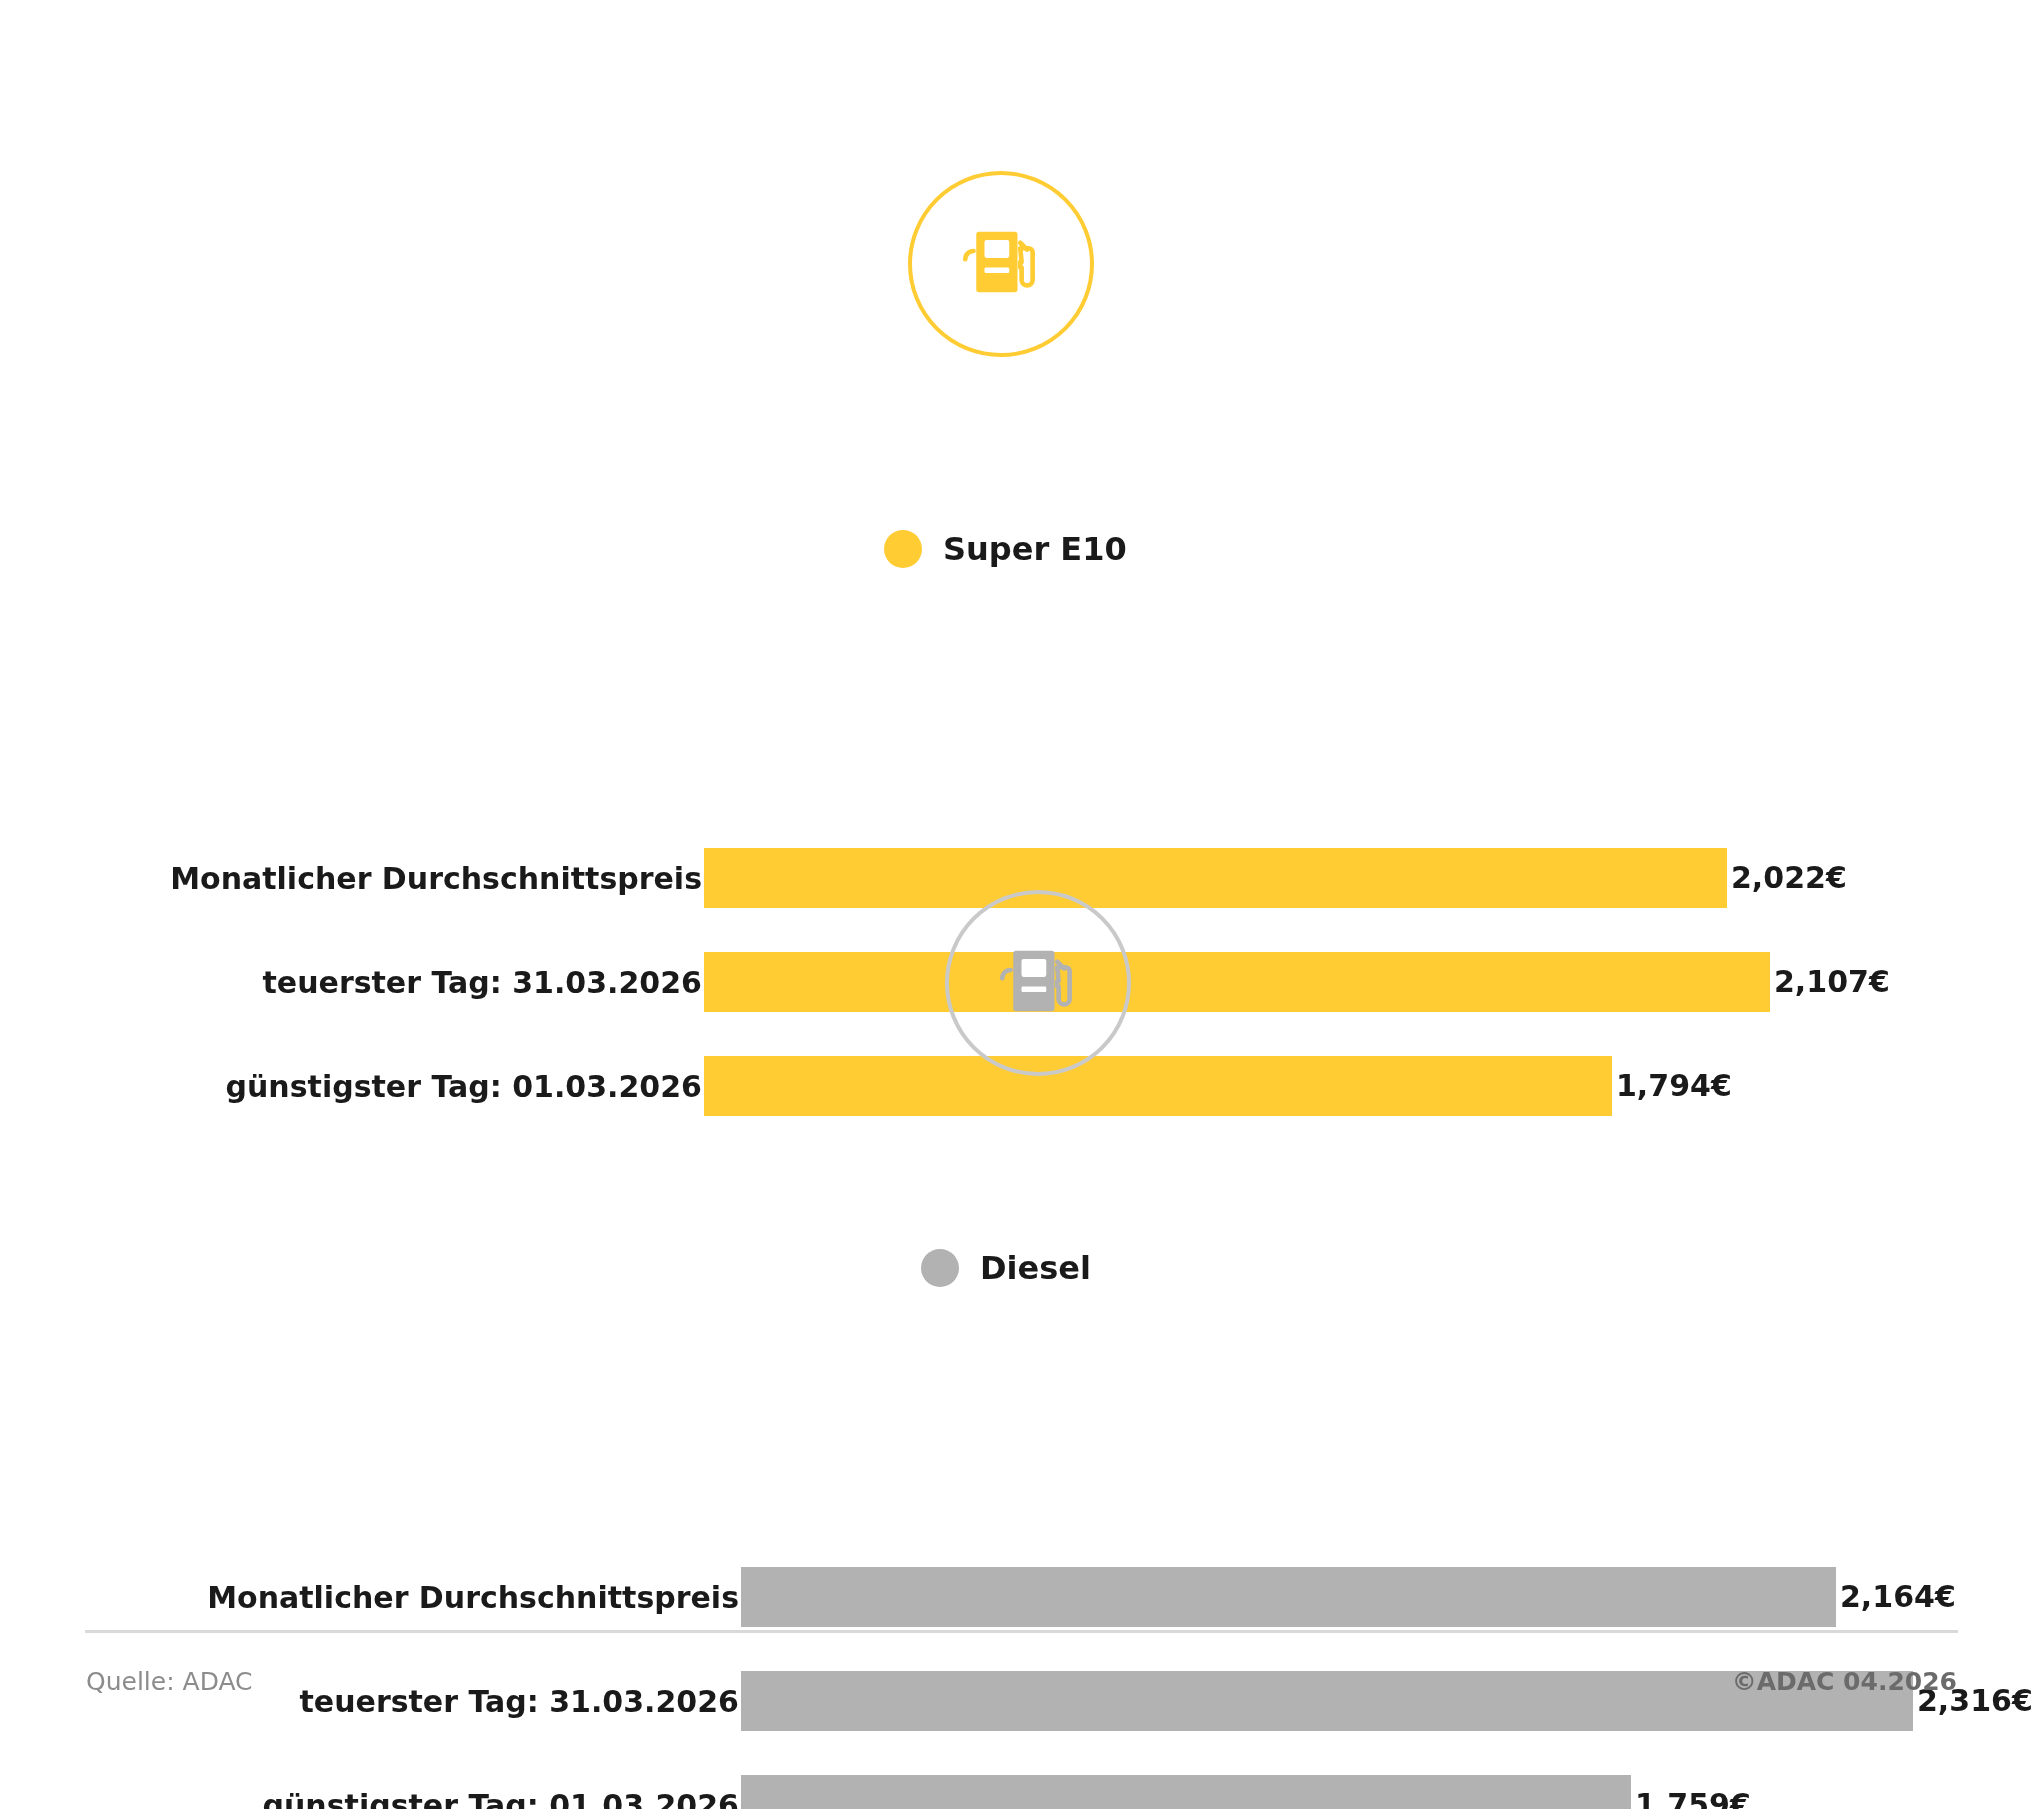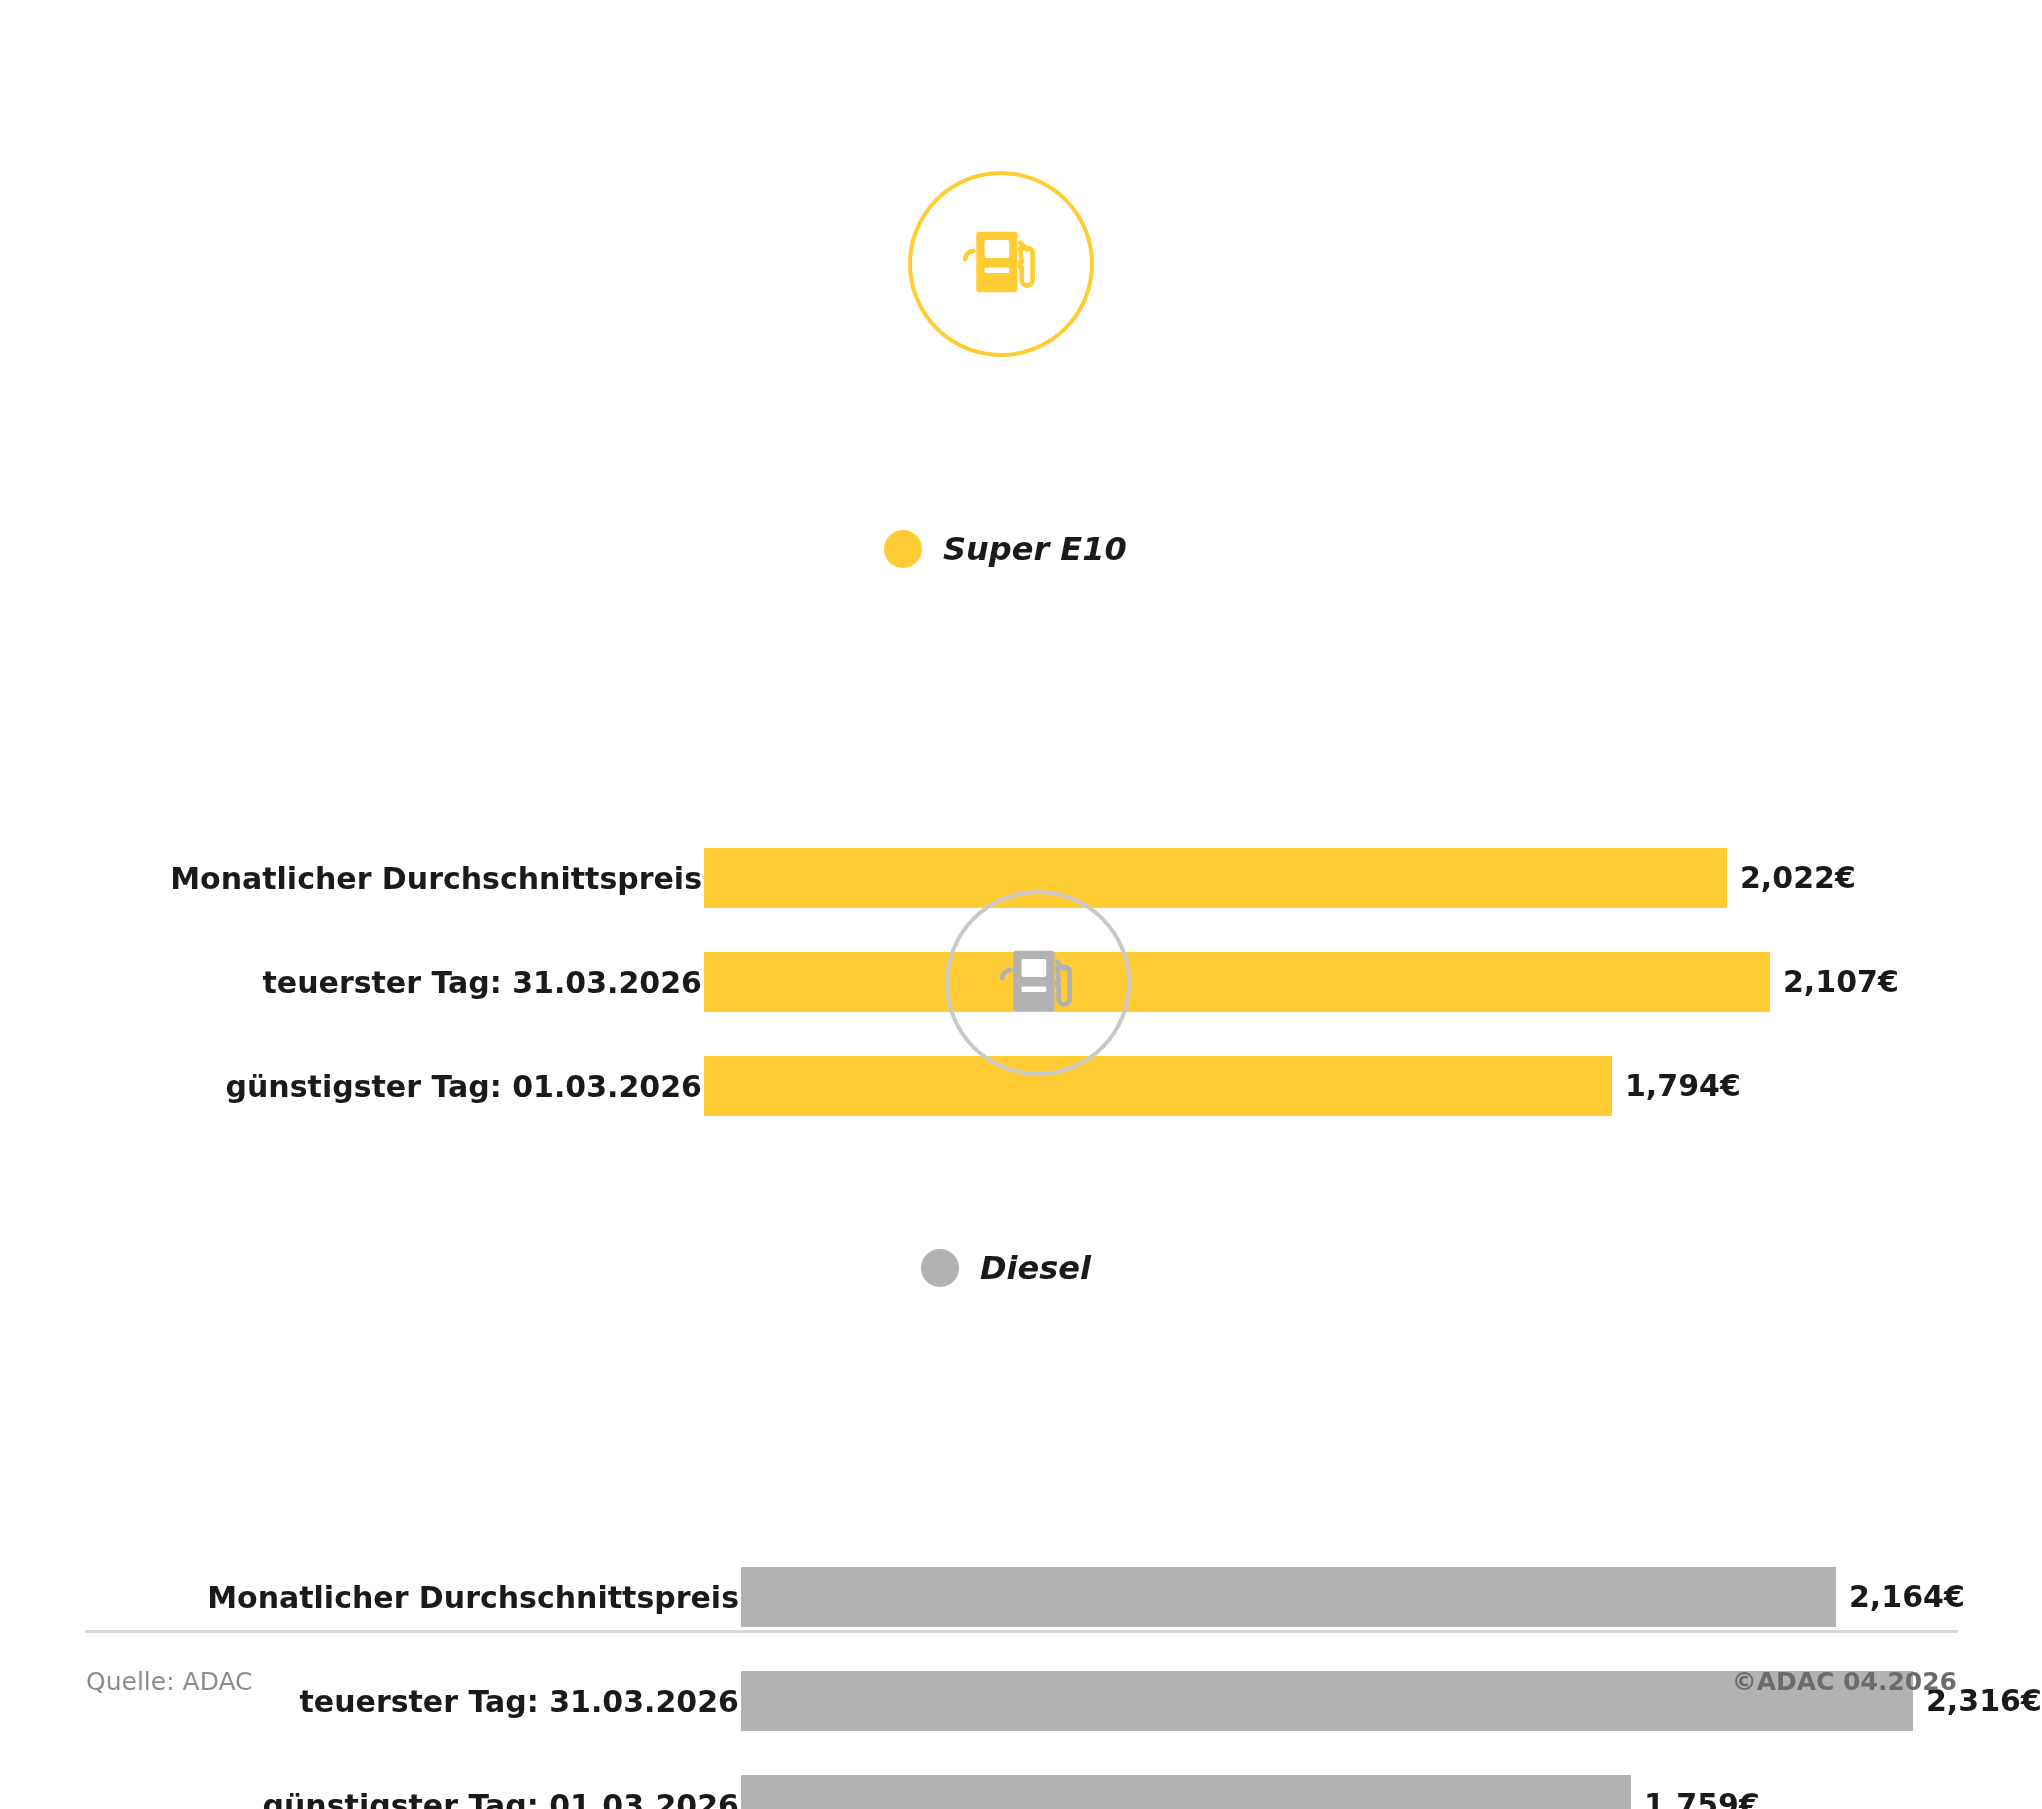--- a/index.html
+++ b/index.html
@@ -60,21 +60,20 @@
     transform: translate(-50%, -50%);
   }
 
   .legend {
     position: absolute;
     left: 884px;
     top: 367px;
     display: flex;
     align-items: flex-end;
     gap: 21px;
-    font-style: italic;
   }
   .legend-dot {
     width: 38px;
     height: 38px;
     border-radius: 50%;
     display: inline-block;
   }
   .legend-dot.yellow { background: #FFCC33; }
   .legend-dot.grey   { background: #b2b2b2; }
   .legend-label {
@@ -105,21 +104,21 @@
     text-align: right;
     color: #1a1a1a;
   }
   .bar-wrap {
     position: absolute;
     left: 704px;
     top: 50%;
     transform: translateY(-50%);
     display: flex;
     align-items: center;
-    gap: 13px;
+    gap: 4px;
   }
   .bar {
     height: 60px;
   }
   .bar.yellow { background: #FFCC33; }
   .bar.grey   { background: #b2b2b2; }
   .bar-value {
     font-size: 30px;
     font-weight: bold;
     color: #1a1a1a;

